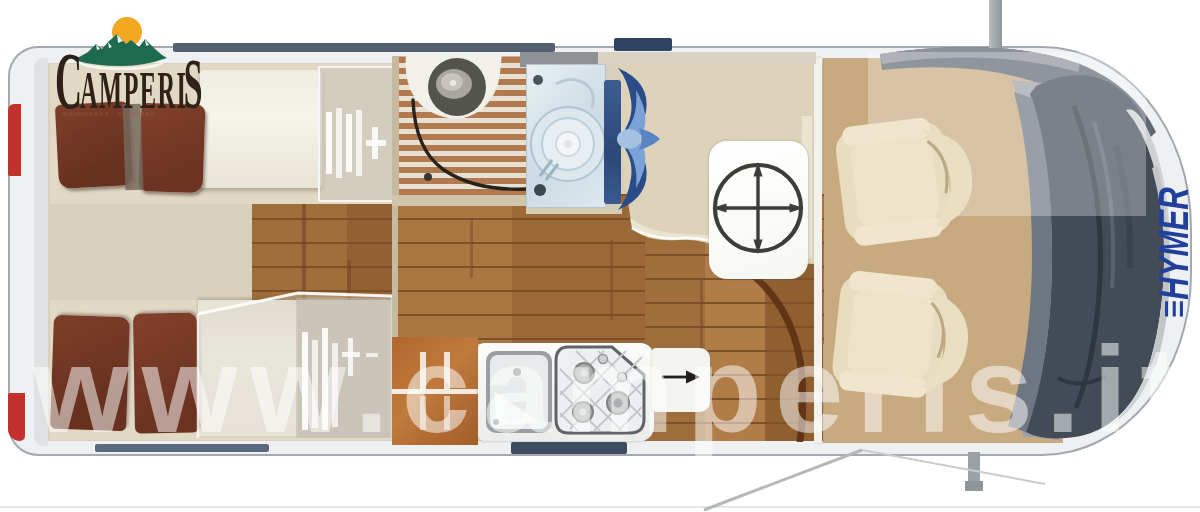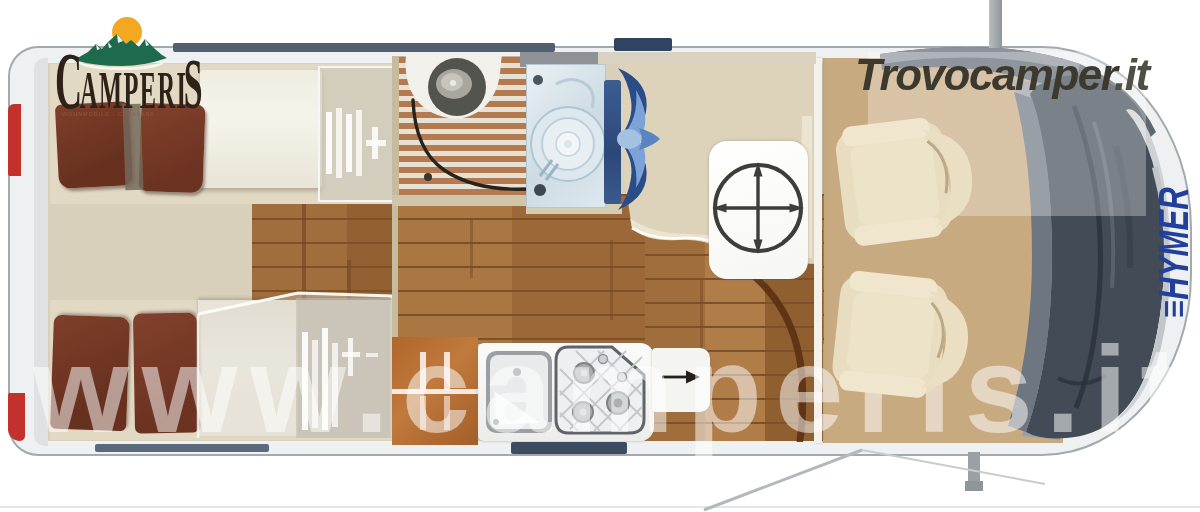--- a/index.html
+++ b/index.html
@@ -209,21 +209,20 @@
 </svg>
 
 <svg class="abs" style="left:1130px;top:90px;" width="70" height="240" viewBox="0 0 70 240">
   <text x="0" y="0" transform="translate(58,228) rotate(-90) scale(0.82,1.12)" font-family="Liberation Sans,sans-serif" font-size="38" font-weight="bold" font-style="italic" fill="#21409b" letter-spacing="0">≡HYMER</text>
 </svg>
 
 <div class="abs" style="left:868px;top:52px;width:278px;height:164px;background:rgba(255,255,255,.30);"></div>
 
 <div class="abs" style="left:33px;top:319px;width:1200px;height:160px;font:700 123px 'Liberation Sans',sans-serif;color:rgba(255,255,255,.52);letter-spacing:13px;white-space:nowrap;">www.camperis.it</div>
 
-<div class="abs" style="left:855px;top:50px;width:320px;height:46px;font:italic 700 44px 'Liberation Sans',sans-serif;color:#3c392f;letter-spacing:-1.5px;white-space:nowrap;">Trovocamper<span style="color:#514e44;">.it</span></div>
 
 <svg class="abs" style="left:60px;top:14px;" width="120" height="62" viewBox="0 0 120 62">
 
   <circle cx="67" cy="18" r="15" fill="#f3a821"></circle>
 
   <path d="M14,46 L28,38 L36,30 L42,35 L48,28 L57,20 L66,30 L71,26 L79,33 L85,25 L95,35 L102,41 L107,44 Q84,52 62,52 Q34,52 14,46 Z" fill="#1d6a4e"></path>
   <path d="M57,20 L63,27 L58,29 Z M48,28 L52,33 L49,34 Z M85,25 L89,31 L86,32 Z M36,30 L40,35 L37,36 Z" fill="#eaf2ec"></path>
   <path d="M16,48 Q62,59 105,48 Q98,56 62,56 Q26,56 16,48 Z" fill="#f5f5f2"></path>
 </svg>
 

